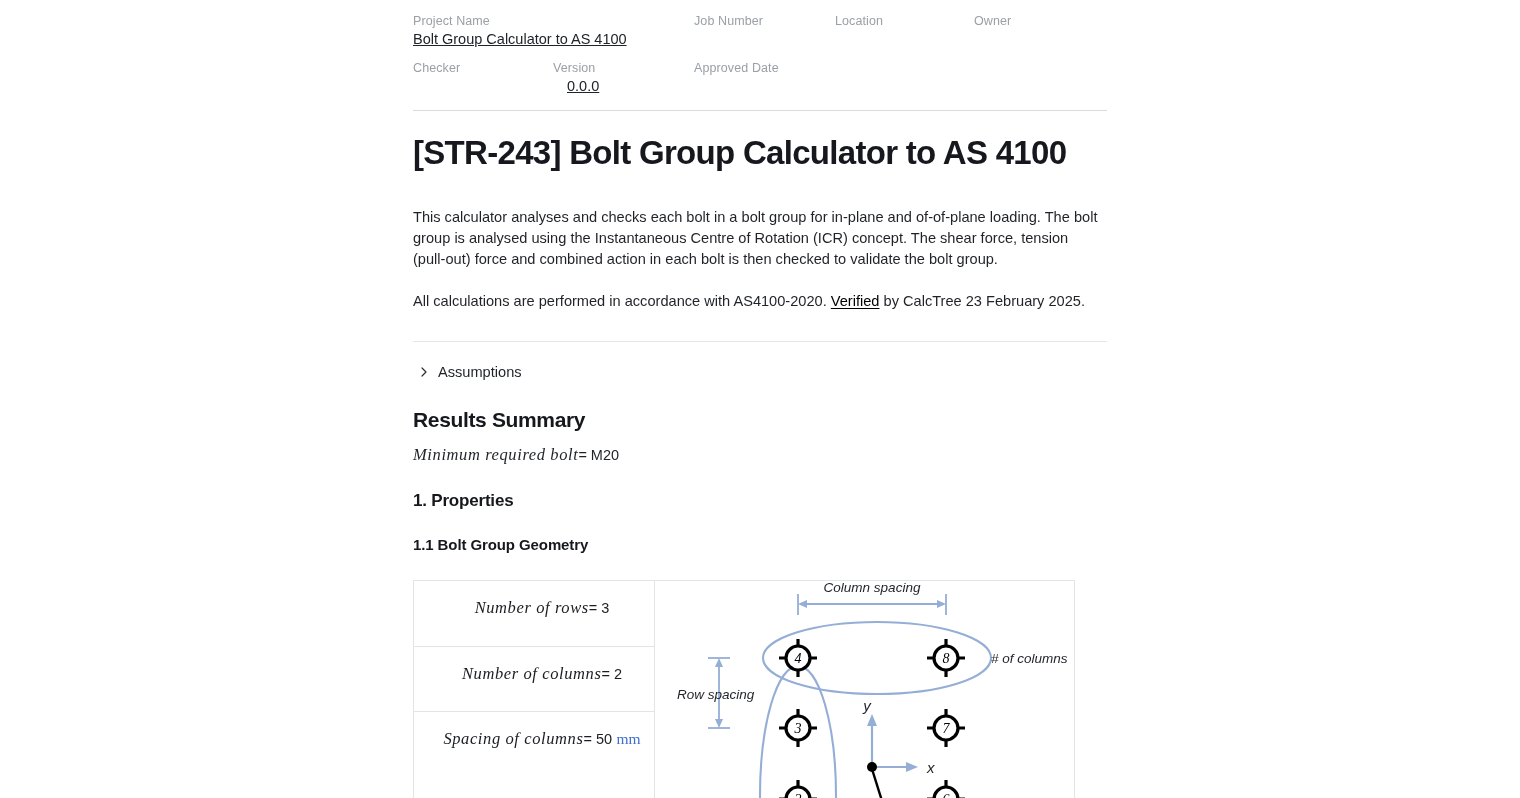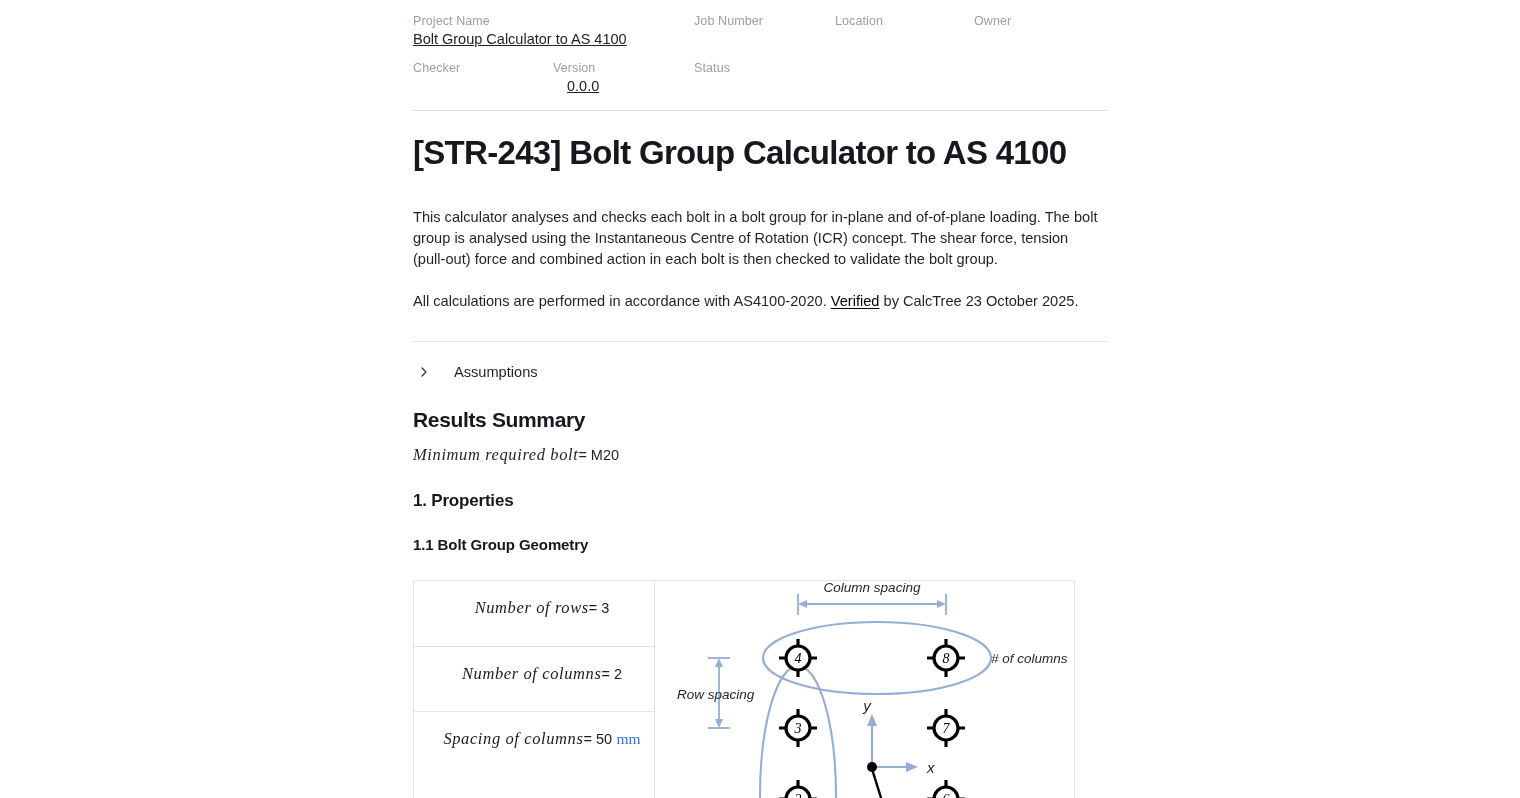--- a/index.html
+++ b/index.html
@@ -101,21 +101,21 @@
     border: 0;
     border-top: 1px solid #e3e5e8;
     margin: 29px 0 0 0;
     width: 694px;
   }
 
   
   .collapsible {
     display: flex;
     align-items: center;
-    gap: 24px;
+    gap: 8px;
     margin-top: 21px;
     cursor: pointer;
     width: fit-content;
   }
   .chev {
     width: 12px;
     height: 12px;
     display: block;
     flex: 0 0 auto;
     margin-left: 5px;
@@ -234,33 +234,33 @@
 
     <div class="meta-row" style="margin-top:12px">
       <div class="meta-cell c1">
         <div class="meta-label">Checker</div>
         <div class="meta-value"></div>
       </div>
       <div class="meta-cell c2">
         <div class="meta-label">Version</div>
         <div class="meta-value" style="padding-left:14px">0.0.0</div>
       </div>
-      <div class="meta-cell c4">
-        <div class="meta-label">Status</div>
+      <div class="meta-cell c3">
+        <div class="meta-label">Approved Date</div>
       </div>
     </div>
   </div>
 
   <hr class="hr">
 
   <h1 class="doc-title">[STR-243] Bolt Group Calculator to AS 4100</h1>
 
   <p class="body-text"><span>This calculator analyses and checks each bolt in a bolt group for in-plane and of-of-plane loading. The bolt group is </span><span class="squiggly">analysed</span><span> using the Instantaneous Centre of Rotation (ICR) concept. The shear force, tension (pull-out) force and combined action in each bolt is then checked to validate the bolt group.</span></p>
 
-  <p class="body-text second"><span>All calculations are performed in accordance with AS4100-2020. </span><a class="link" href="#">Verified</a><span> by CalcTree 23 October 2025.</span></p>
+  <p class="body-text second"><span>All calculations are performed in accordance with AS4100-2020. </span><a class="link" href="#">Verified</a><span> by CalcTree 23 February 2025.</span></p>
 
   <hr class="hr2">
 
   <div class="collapsible">
     <svg class="chev" viewBox="0 0 12 12">
       <path d="M4 2 L8 6 L4 10" fill="none" stroke="#2b2f36" stroke-width="1.2" stroke-linecap="round" stroke-linejoin="round"></path>
     </svg>
     <span class="collapsible-label">Assumptions</span>
   </div>
 

